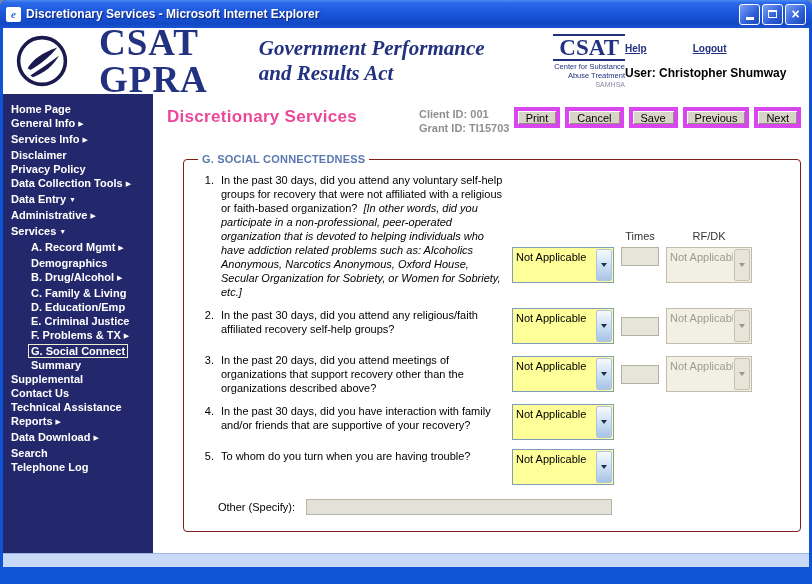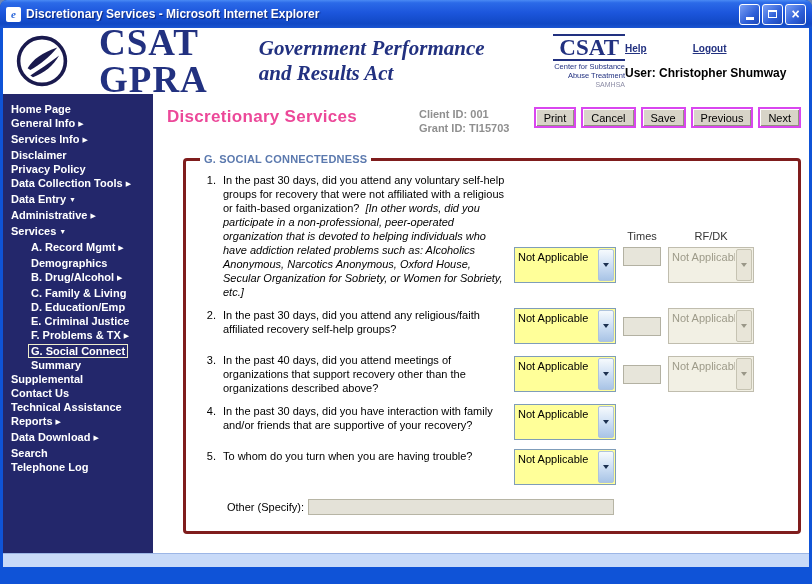--- a/index.html
+++ b/index.html
@@ -57,25 +57,25 @@
   .arr-r::after { content:"▶"; }
   .arr-d::after { content:"▼"; }
   .focus-box { border:1px solid #eeeccb; padding:0 2px; margin-left:-3px; }
 
   .main { flex:1; background:#fff; overflow:hidden; }
   .main-top { display:flex; align-items:flex-start; padding:13px 8px 0 14px; }
   .page-title { font-size:17px; font-weight:bold; color:#ec4899; letter-spacing:.3px; }
   .ids { margin-left:62px; font-size:11px; font-weight:bold; color:#8f8f8f; line-height:14px; }
   .btns { margin-left:auto; display:flex; gap:5px; }
   .btn { height:21px; padding:0 8px; font:11px "Liberation Sans",sans-serif; color:#000;
-         background:#d8d4c8; border:2px solid #d946ef;
+         background:#d8d4c8; border:4px solid #d946ef;
          box-shadow:inset 1px 1px 0 #fff, inset -1px -1px 0 #93907f; cursor:pointer; }
 
   
-  fieldset { margin:18px 8px 0 30px; border:3px solid #7f1d1d; border-radius:4px;
+  fieldset { margin:18px 8px 0 30px; border:1px solid #7f1d1d; border-radius:4px;
              padding:8px 12px 16px 14px; }
   legend { color:#5b79ae; font-weight:bold; font-size:11px; padding:0 4px; letter-spacing:.2px; }
 
   .q-row { display:grid; grid-template-columns:16px 284px 102px 38px 86px; column-gap:7px;
            align-items:start; margin-bottom:9px; font-size:11px; line-height:14px; }
   .q-num { text-align:right; }
   .note { font-style:italic; margin-left:3px; }
   .q-row > .xselect, .q-row > .times-input { align-self:center; }
   .q1-controls { grid-column:3/6; display:grid; grid-template-columns:102px 38px 86px;
                  column-gap:7px; row-gap:4px; margin-top:56px; }
@@ -90,21 +90,21 @@
   .tri { width:0; height:0; border-left:3.5px solid transparent; border-right:3.5px solid transparent;
          border-top:4px solid #1c3050; }
   .xselect.disabled { background:#f2f0e4; border-color:#c0bdae; color:#9e9b8a; cursor:default; }
   .xselect.disabled .sbtn { background:#e8e5d8; border-color:#c6c3b2; }
   .xselect.disabled .tri { border-top-color:#9a9788; }
   .xselect.rfdk { width:86px; }
 
   .times-input { width:38px; height:19px; border:1px solid #b3b1a2; background:#e7e5da; }
 
   .other-row { display:flex; align-items:center; margin-top:14px; padding-left:20px; font-size:11px; }
-  .other-label { width:84px; text-align:right; margin-right:4px; }
+  .other-label { width:84px; text-align:left; margin-right:4px; }
   .other-input { width:306px; height:16px; border:1px solid #b7b5a5; background:#e4e2d8; }
 
   
   .statusbar { height:14px; flex:none; background:#c8daf8; border-top:1px solid #9cb6e6; }
 </style>
 </head>
 <body>
 
 <div class="window">
 
@@ -241,21 +241,21 @@
             <div class="xselect rfdk disabled">
               <span class="val">Not Applicable</span>
               <span class="sbtn">
                   <i class="tri"></i>
                 </span>
             </div>
           </div>
 
           <div class="q-row">
             <span class="q-num">3.</span>
-            <span class="q-text">In the past 40 days, did you attend meetings of organizations that support recovery other than the organizations described above?</span>
+            <span class="q-text">In the past 20 days, did you attend meetings of organizations that support recovery other than the organizations described above?</span>
             <div class="xselect">
               <span class="val">Not Applicable</span>
               <span class="sbtn">
                   <i class="tri"></i>
                 </span>
             </div>
             <input class="times-input" disabled="" style="">
             <div class="xselect rfdk disabled">
               <span class="val">Not Applicable</span>
               <span class="sbtn">

